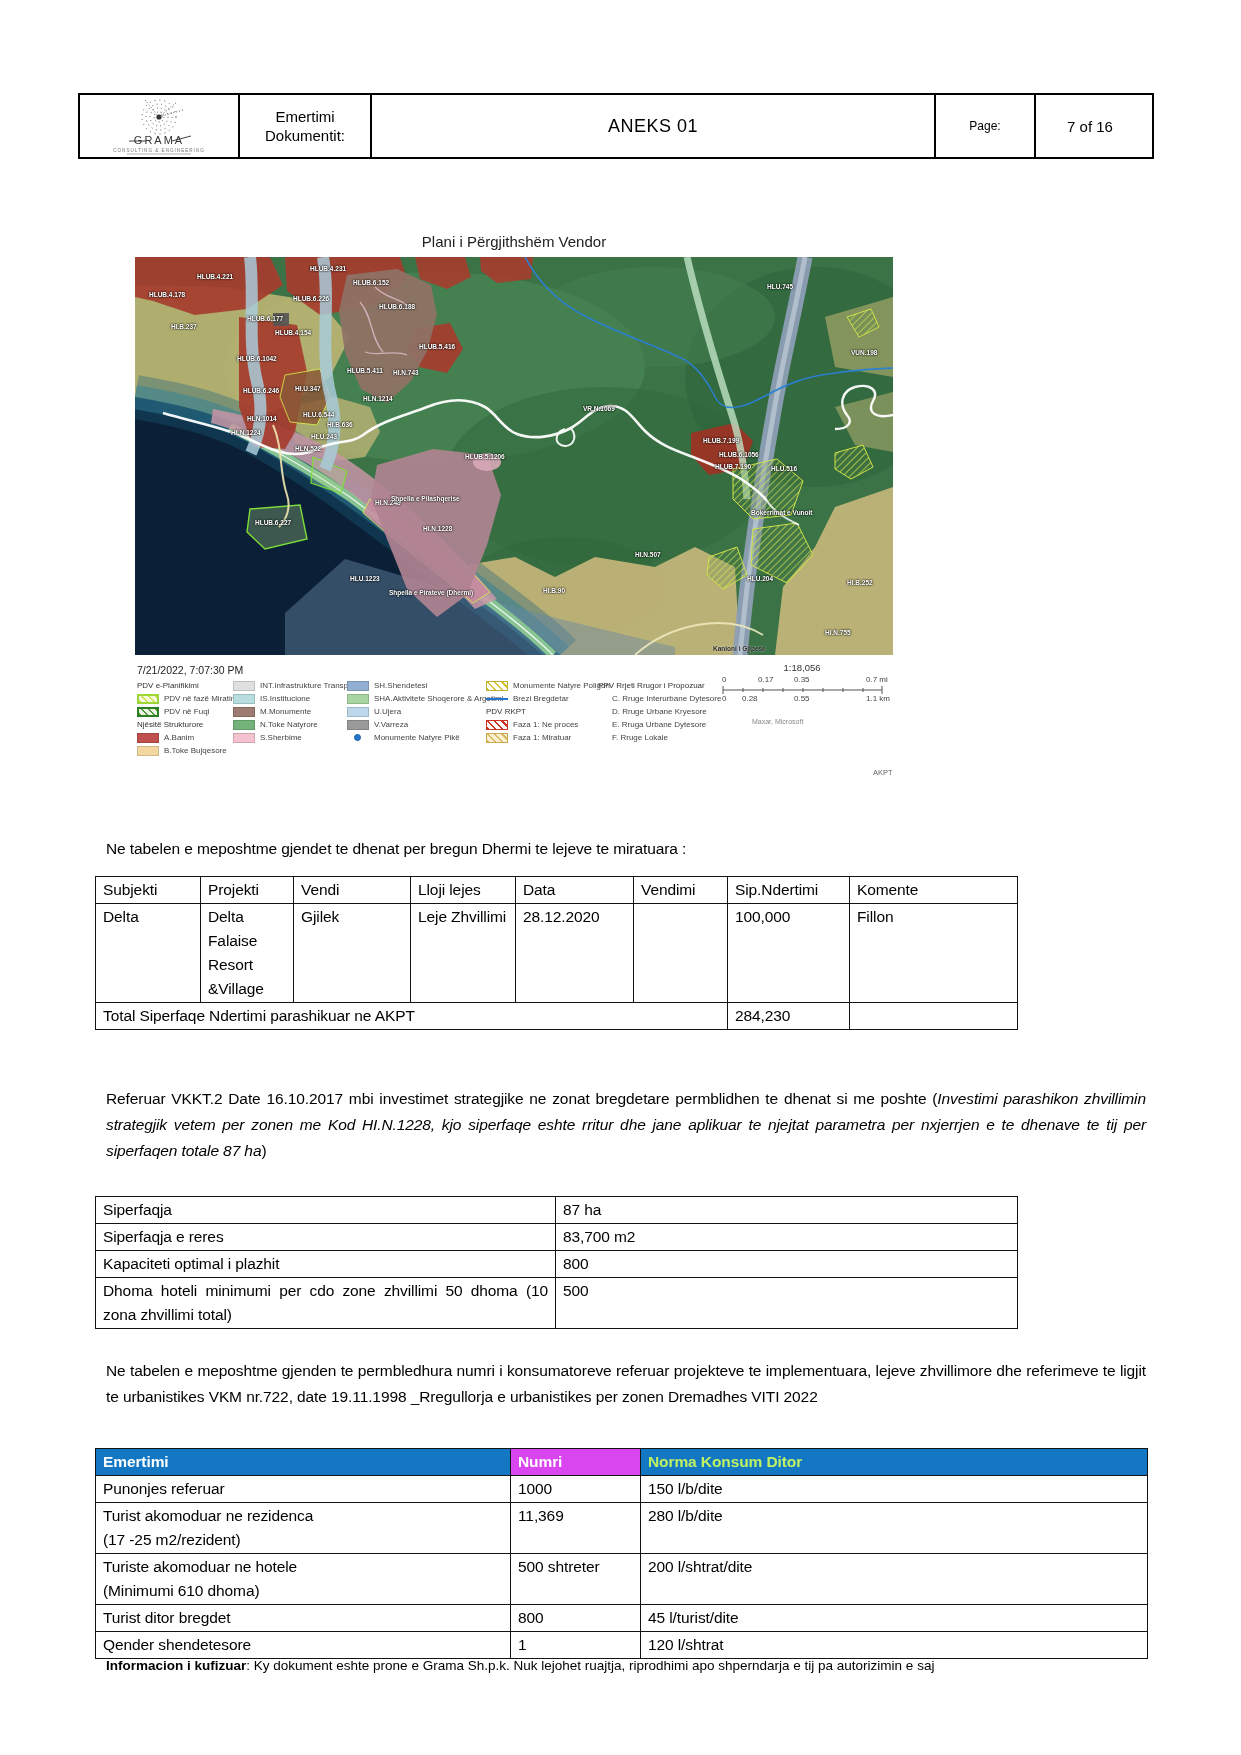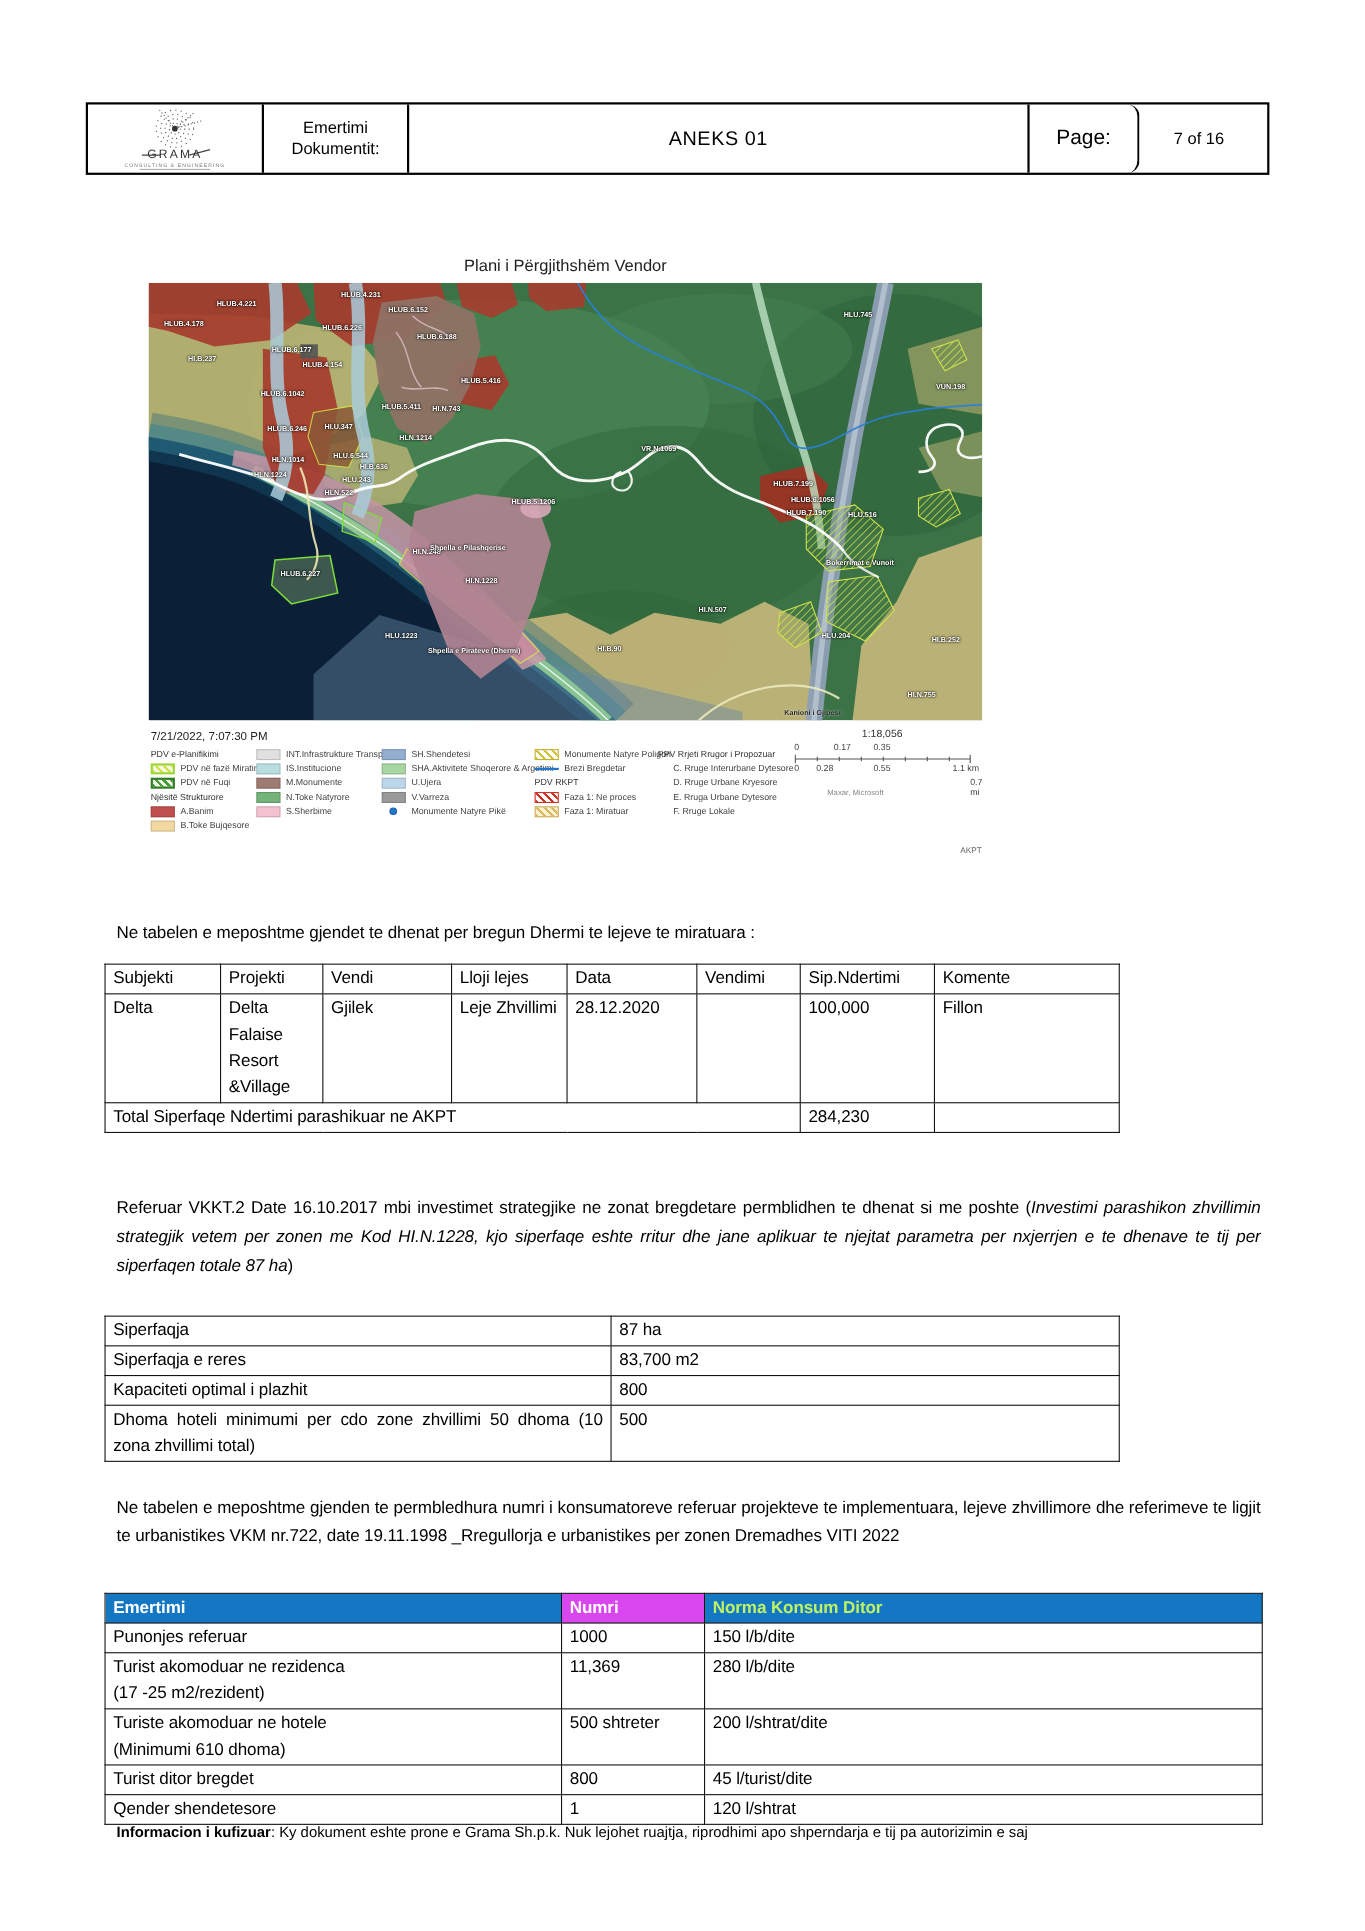--- a/index.html
+++ b/index.html
@@ -8,21 +8,21 @@
 
   
   .hdr{position:absolute;left:78px;top:93px;width:1076px;height:66px;border:2px solid #000;
        display:flex;align-items:stretch;box-sizing:border-box;}
   .hdr .cell{border-right:2px solid #000;display:flex;align-items:center;justify-content:center;
              box-sizing:border-box;}
   .hdr .cell:last-child{border-right:none;}
   .c-logo{width:160px;}
   .c-doclabel{width:132px;font-size:15px;text-align:center;line-height:19px;}
   .c-title{width:564px;font-size:18px;letter-spacing:.5px;}
-  .c-pagelabel{width:100px;font-size:19px;border-radius:11px;}
+  .c-pagelabel{width:100px;font-size:12px;}
   .c-pageval{width:108px;font-size:15px;}
 
   
   .map-title{position:absolute;left:135px;top:233px;width:758px;text-align:center;
              font-size:15px;color:#222;}
   .map{position:absolute;left:135px;top:257px;width:758px;height:398px;overflow:hidden;}
   .map svg{position:absolute;left:0;top:0;}
   .map-label{position:absolute;font-size:6.5px;font-weight:bold;color:#fff;white-space:nowrap;
              text-shadow:0 0 2px rgba(0,0,0,.9),0 0 2px rgba(0,0,0,.9);line-height:7px;}
   .map-label-dark{color:#2a2a2a;text-shadow:0 0 2px rgba(255,255,255,.8);}
@@ -329,21 +329,21 @@
         <span style="margin-left: 14px;">F. Rruge Lokale</span>
       </div>
     </div>
 
   <div class="scale">
     <div class="scale-ratio">1:18,056</div>
     <div class="scale-row" id="scale-mi" style="top:13px;">
         <span style="left: 0px;">0</span>
         <span style="left: 36px;">0.17</span>
         <span style="left: 72px;">0.35</span>
-        <span style="left: 160px; margin-top: 32px;">0.7 mi</span>
+        <span style="left: 144px;">0.7 mi</span>
       </div>
     <div class="scale-bar">
       <svg width="166" height="8" viewBox="0 0 166 8">
         <line x1="1" y1="4" x2="160" y2="4" stroke="#555" stroke-width="1"></line>
         <g stroke="#555" stroke-width="1">
           <line x1="1" y1="0" x2="1" y2="8"></line>
             <line x1="21" y1="2" x2="21" y2="6"></line>
           <line x1="41" y1="2" x2="41" y2="6"></line>
             <line x1="61" y1="2" x2="61" y2="6"></line>
           <line x1="81" y1="2" x2="81" y2="6"></line>

